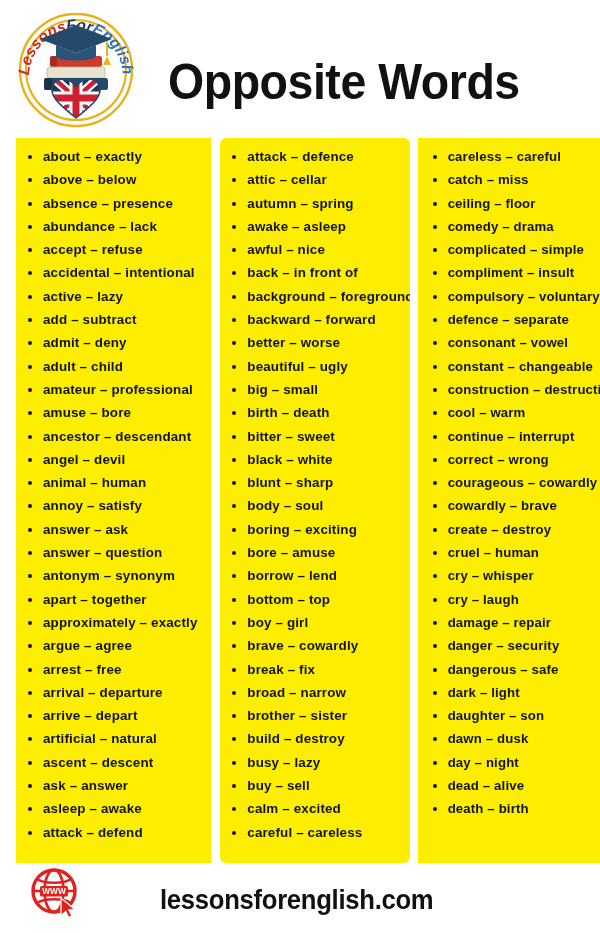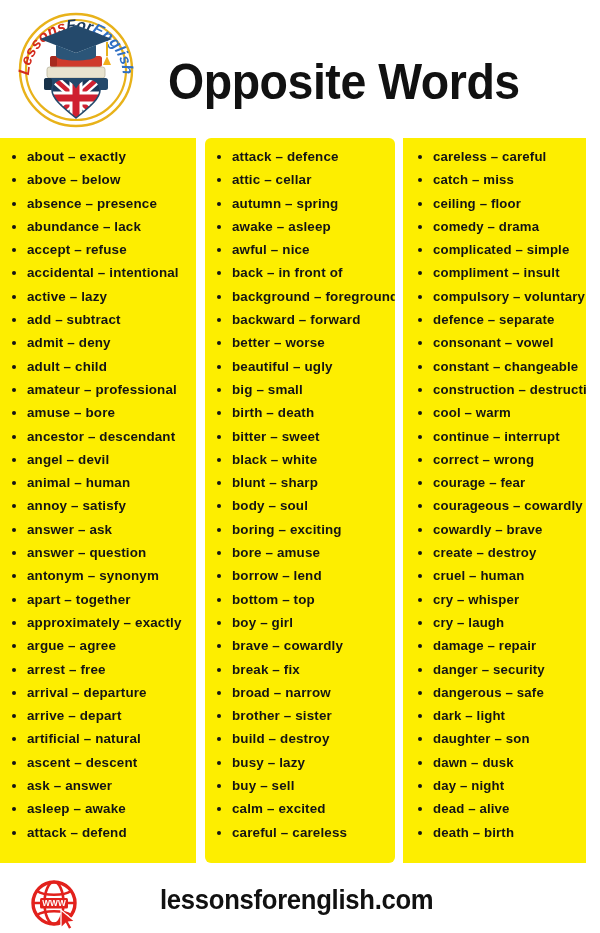--- a/index.html
+++ b/index.html
@@ -64,21 +64,21 @@
     display: flex;
   }
 
   .col {
     background: #fdee00;
     height: 725px;
     padding: 7px 2px 4px 6px;
     overflow: hidden;
   }
 
-  .col-1 { width: 196px; margin-left: 0px; }
+  .col-1 { width: 196px; margin-left: 16px; }
   .gap    { width: 9px; background: #ffffff; height: 725px; }
   .col-2 { width: 190px; border-radius: 6px; }
   .gap2   { width: 8px; background: #ffffff; height: 725px; }
   .col-3 { width: 183px; }
 
   ul.word-list {
     list-style: none;
     margin: 0;
     padding: 0;
   }
@@ -116,21 +116,21 @@
     left: 0;
     top: 863px;
     width: 600px;
     height: 70px;
     background: #ffffff;
   }
 
   .footer-icon {
     position: absolute;
     left: 30px;
-    top: 16px;
+    top: 4px;
     width: 52px;
     height: 52px;
   }
 
   .footer-text {
     position: absolute;
     left: 160px;
     top: 21px;
     font-size: 27px;
     line-height: 33px;
@@ -278,21 +278,20 @@
         <li>complicated – simple</li>
         <li>compliment – insult</li>
         <li>compulsory – voluntary</li>
         <li>defence – separate</li>
         <li>consonant – vowel</li>
         <li>constant – changeable</li>
         <li>construction – destruction</li>
         <li>cool – warm</li>
         <li>continue – interrupt</li>
         <li>correct – wrong</li>
-        <li>courage – fear</li>
         <li>courageous – cowardly</li>
         <li>cowardly – brave</li>
         <li>create – destroy</li>
         <li>cruel – human</li>
         <li>cry – whisper</li>
         <li>cry – laugh</li>
         <li>damage – repair</li>
         <li>danger – security</li>
         <li>dangerous – safe</li>
         <li>dark – light</li>

